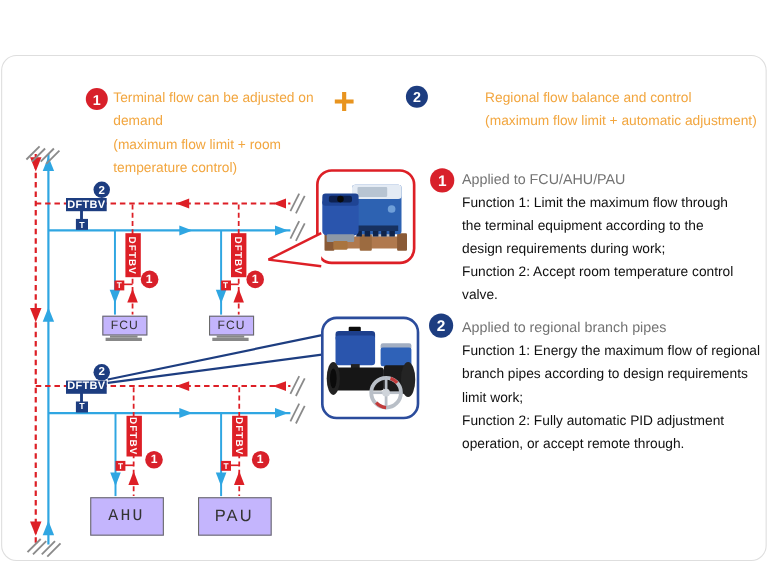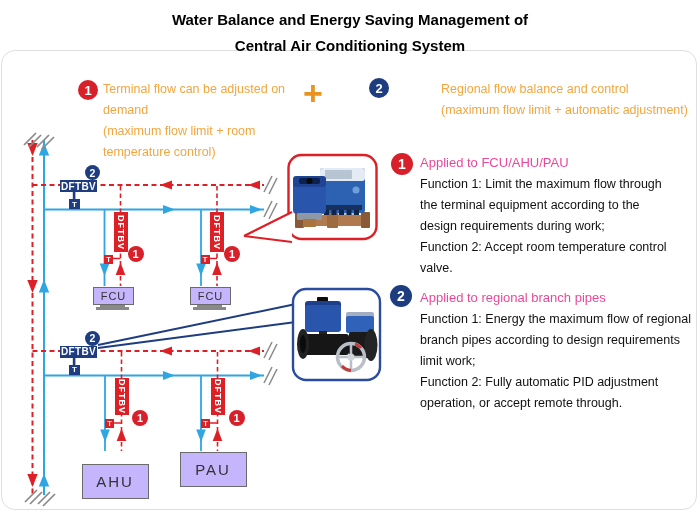--- a/index.html
+++ b/index.html
@@ -8,21 +8,21 @@
   .card-border{position:absolute;left:1px;top:50px;width:694px;height:458px;
                border:1px solid #dedede;border-radius:14px;}
   .title{position:absolute;top:7px;left:0;width:700px;text-align:center;
          font-weight:bold;font-size:15px;line-height:26px;color:#000;}
   .badge{position:absolute;border-radius:50%;color:#fff;font-weight:bold;
          display:flex;align-items:center;justify-content:center;}
   .badge.red{background:#d8202a;}
   .badge.navy{background:#1d3d80;}
   .legend-text{position:absolute;color:#f2a63f;font-size:12.5px;line-height:21px;white-space:nowrap;}
   .plus{position:absolute;color:#e8941f;font-size:34px;font-weight:bold;line-height:34px;}
-  .note-head{position:absolute;color:#ec4899;font-size:13px;line-height:21px;white-space:nowrap;}
+  .note-head{position:absolute;color:#737373;font-size:13px;line-height:21px;white-space:nowrap;}
   .note-lines{position:absolute;color:#111;font-size:12.5px;line-height:21px;white-space:nowrap;}
   .diagram-svg{position:absolute;left:0;top:0;z-index:1;}
   .vnavy{position:absolute;width:37px;height:12px;background:#1d3d80;color:#fff;
          font-size:10px;font-weight:bold;display:flex;align-items:center;justify-content:center;
          letter-spacing:.3px;z-index:2;}
   .c2{position:absolute;width:15px;height:15px;border-radius:50%;background:#1d3d80;color:#fff;
       font-size:10.5px;font-weight:bold;display:flex;align-items:center;justify-content:center;z-index:3;}
   .tnavy{position:absolute;width:11px;height:10px;background:#1d3d80;color:#fff;font-size:8px;
          font-weight:bold;display:flex;align-items:center;justify-content:center;z-index:2;}
   .vred{position:absolute;width:14px;height:40px;background:#dd1f26;color:#fff;
@@ -38,24 +38,20 @@
   .unit.large{width:65px;height:33px;font-size:15px;letter-spacing:2px;}
   .ped{position:absolute;background:#888;z-index:2;}
 </style>
 </head>
 <body>
 
 <div class="stage">
 
   <div class="card-border"></div>
 
-  <div class="title">
-    <div>Water Balance and Energy Saving Management of</div>
-    <div>Central Air Conditioning System</div>
-  </div>
 
   <div class="badge red" style="left:78px;top:80px;width:20px;height:20px;font-size:13px;">1</div>
   <div class="legend-text" style="left:103px;top:79px;">
     <div>Terminal flow can be adjusted on</div>
     <div>demand</div>
     <div>(maximum flow limit + room</div>
     <div>temperature control)</div>
   </div>
   <div class="plus" style="left:303px;top:76px;">+</div>
   <div class="badge navy" style="left:369px;top:78px;width:20px;height:20px;font-size:13px;">2</div>
@@ -255,16 +251,16 @@
   <div class="b1" style="left:228.5px;top:410px;">1</div>
 
   <div class="unit small" style="left:93px;top:287px;">FCU</div>
   <div class="ped" style="left:100px;top:304.5px;width:25px;height:2px;"></div>
   <div class="ped" style="left:96px;top:307px;width:33px;height:2.5px;"></div>
 
   <div class="unit small" style="left:190px;top:287px;">FCU</div>
   <div class="ped" style="left:197px;top:304.5px;width:25px;height:2px;"></div>
   <div class="ped" style="left:193px;top:307px;width:33px;height:2.5px;"></div>
 
-  <div class="unit large" style="left:81.5px;top:464px;">AHU</div>
+  <div class="unit large" style="left:81.5px;top:452px;font-family:Liberation Mono, monospace;">AHU</div>
   <div class="unit large" style="left:179.5px;top:452px;">PAU</div>
 
 </div>
 
 </body></html>

